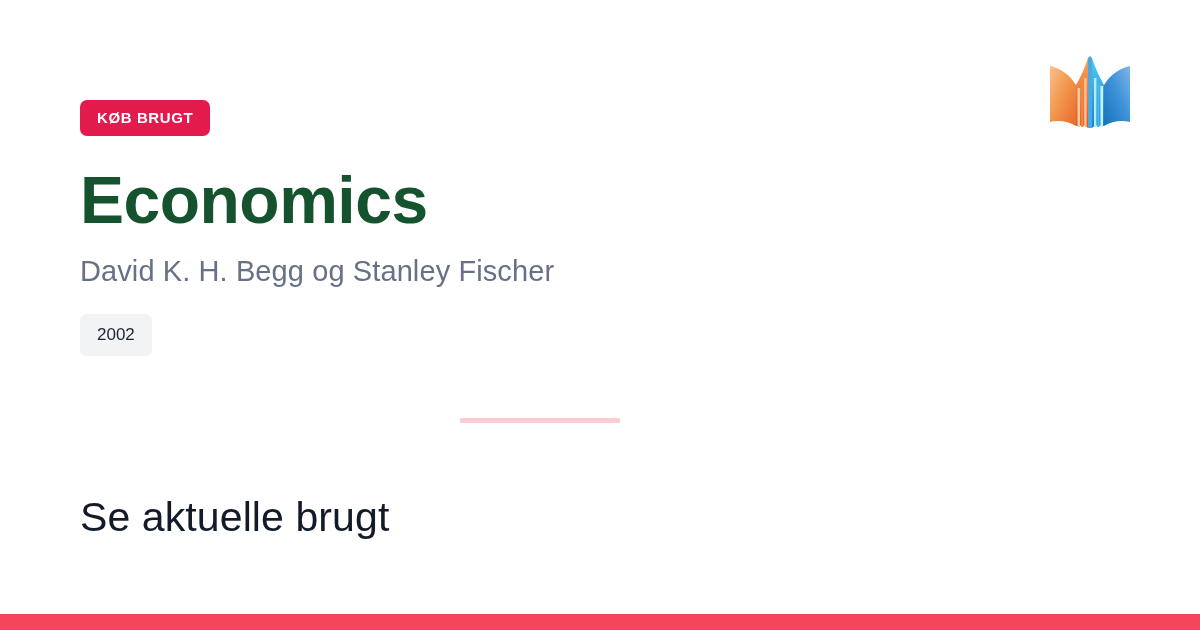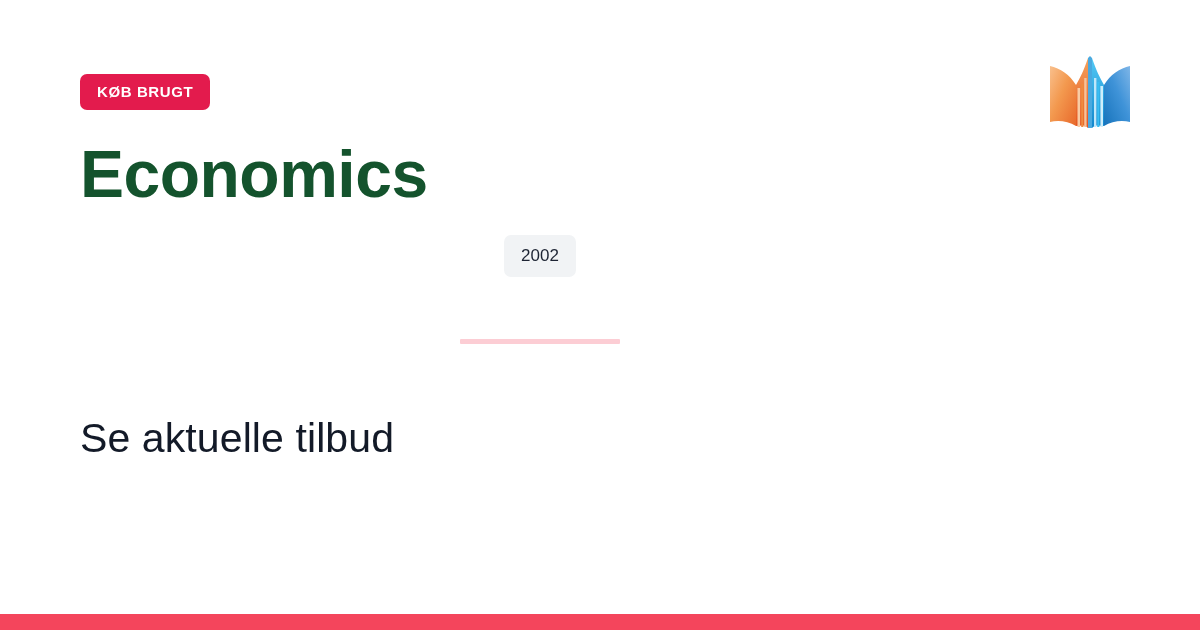--- a/index.html
+++ b/index.html
@@ -38,21 +38,21 @@
   
   .content {
     position: absolute;
     left: 80px;
     top: 0;
     width: 920px;
   }
 
   .badge {
     display: inline-block;
-    margin-top: 74px;
+    margin-top: 100px;
     background: #e31b4d;
     color: #ffffff;
     font-size: 15px;
     font-weight: bold;
     letter-spacing: 0.6px;
     line-height: 1;
     padding: 10px 17px 11px 17px;
     border-radius: 7px;
     text-transform: uppercase;
     white-space: nowrap;
@@ -73,21 +73,20 @@
     padding-top: 18px;
     font-size: 29px;
     line-height: 1.2;
     font-weight: normal;
     color: #667187;
     letter-spacing: 0.1px;
   }
 
   .meta-row {
     padding-top: 25px;
-    text-align: center;
   }
 
   .year-chip {
     display: inline-block;
     background: #f1f3f5;
     color: #1d2433;
     font-size: 17px;
     line-height: 1;
     padding: 12px 17px 13px 17px;
     border-radius: 7px;
@@ -198,24 +197,25 @@
       <rect x="0" y="84" width="104" height="28" fill="url(#gFade)"></rect>
     </svg>
   </div>
 
   <div class="content">
 
     <div class="badge">Køb brugt</div>
 
     <h1 class="title">Economics</h1>
 
+    <p class="authors">David K. H. Begg og Stanley Fischer</p>
 
     <div class="meta-row">
       <span class="year-chip">2002</span>
     </div>
 
     <hr class="divider">
 
-    <p class="cta">Se aktuelle tilbud</p>
+    <p class="cta">Se aktuelle brugt</p>
   </div>
 
   <div class="bottom-bar"></div>
 </div>
 
 </body></html>

